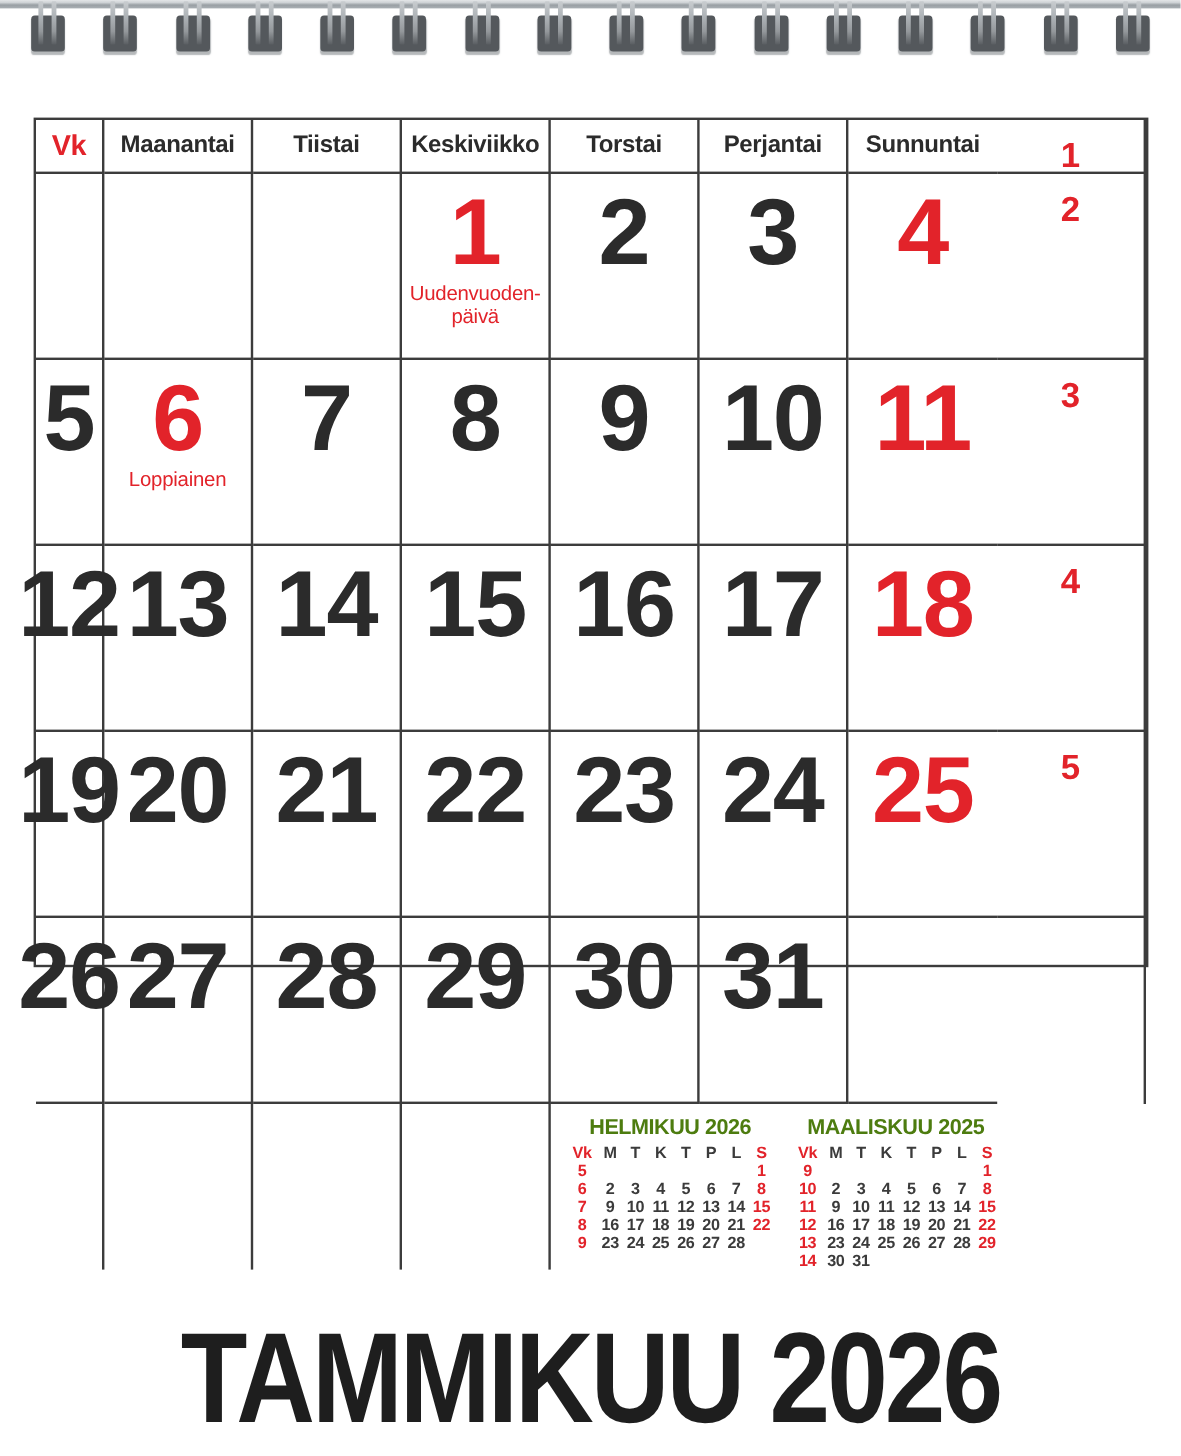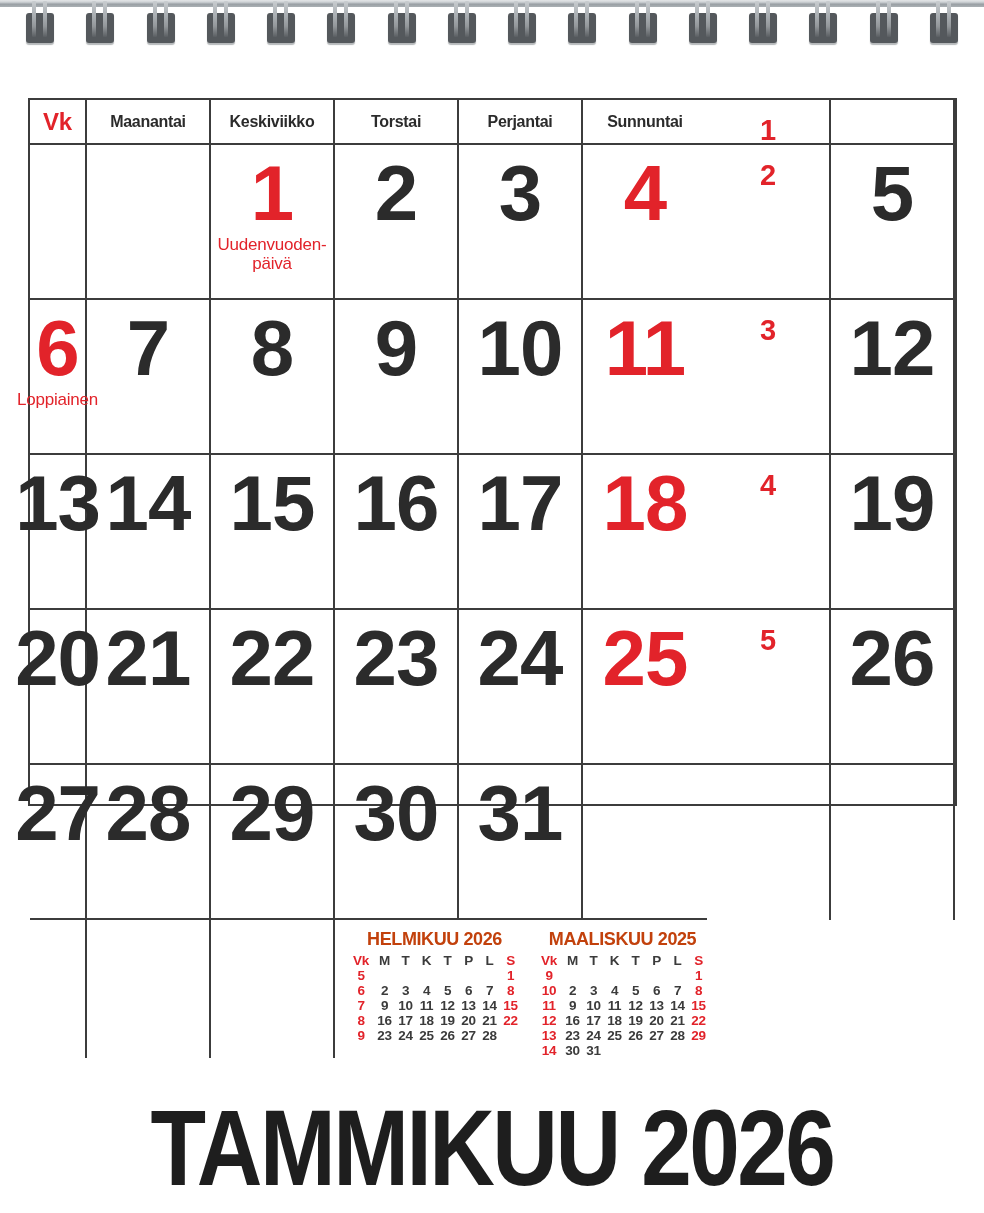--- a/index.html
+++ b/index.html
@@ -38,41 +38,41 @@
     border:2px solid var(--line); display:grid;
     grid-template-columns:57px repeat(7, 1fr);
     grid-template-rows:45px repeat(5, 155px) 1fr;
     background:#fff;
   }
   .cell { border-right:2px solid var(--line); border-bottom:2px solid var(--line); }
   .last-col { border-right:none; }
   .bottom-cell { border-bottom:none; }
   .head {
     display:flex; align-items:center; justify-content:center;
-    font-size:16px; font-weight:700; color:var(--ink); letter-spacing:-0.3px;
+    font-size:20px; font-weight:700; color:var(--ink); letter-spacing:-0.3px;
   }
   .vk-head { color:var(--red); font-size:24px; }
   .week-cell { display:flex; justify-content:center; padding-top:16px; }
   .week-num { color:var(--red); font-size:29px; font-weight:700; line-height:1; }
   .day-cell { display:flex; flex-direction:column; align-items:center; padding-top:13px; }
   .date-num { font-size:78px; font-weight:700; color:var(--ink); line-height:0.92; letter-spacing:-1px; }
   .date-num.red { color:var(--red); }
   .holiday {
     margin-top:5px; color:var(--red); font-size:17px; font-weight:400;
     line-height:1.15; text-align:center; letter-spacing:-0.2px;
   }
 
   
   .mini-region {
     grid-column:span 3; border:none; display:flex; gap:15px;
     padding:9px 0 0 13px;
   }
   .mini-cal { width:175px; }
   .mini-title {
-    text-align:center; font-size:18px; font-weight:700; color:#c2410c;
+    text-align:center; font-size:18px; font-weight:700; color:#4d7c0f;
     letter-spacing:-0.4px; margin-bottom:3px; white-space:nowrap;
   }
   .mini-grid {
     display:grid; grid-template-columns:26px repeat(7, 21px);
     grid-auto-rows:15px;
   }
   .mini-cell {
     font-size:13.5px; font-weight:700; color:#3b3b3b; text-align:center;
     line-height:15px; letter-spacing:-0.3px;
   }
@@ -172,20 +172,21 @@
           <div class="wire w1"></div>
           <div class="wire w2"></div>
           <div class="plate"></div>
         </div>
       </div>
   </div>
 
   <div class="grid" id="grid">
     <div class="cell head vk-head">Vk</div>
     <div class="cell head">Maanantai</div>
+    <div class="cell head">Tiistai</div>
     <div class="cell head">Keskiviikko</div>
     <div class="cell head">Torstai</div>
     <div class="cell head">Perjantai</div>
     <div class="cell head last-col">Sunnuntai</div>
 
   <div class="cell week-cell">
         <div class="week-num">1</div>
       </div>
       <div class="cell day-cell">
         <div class="date-num"></div>

